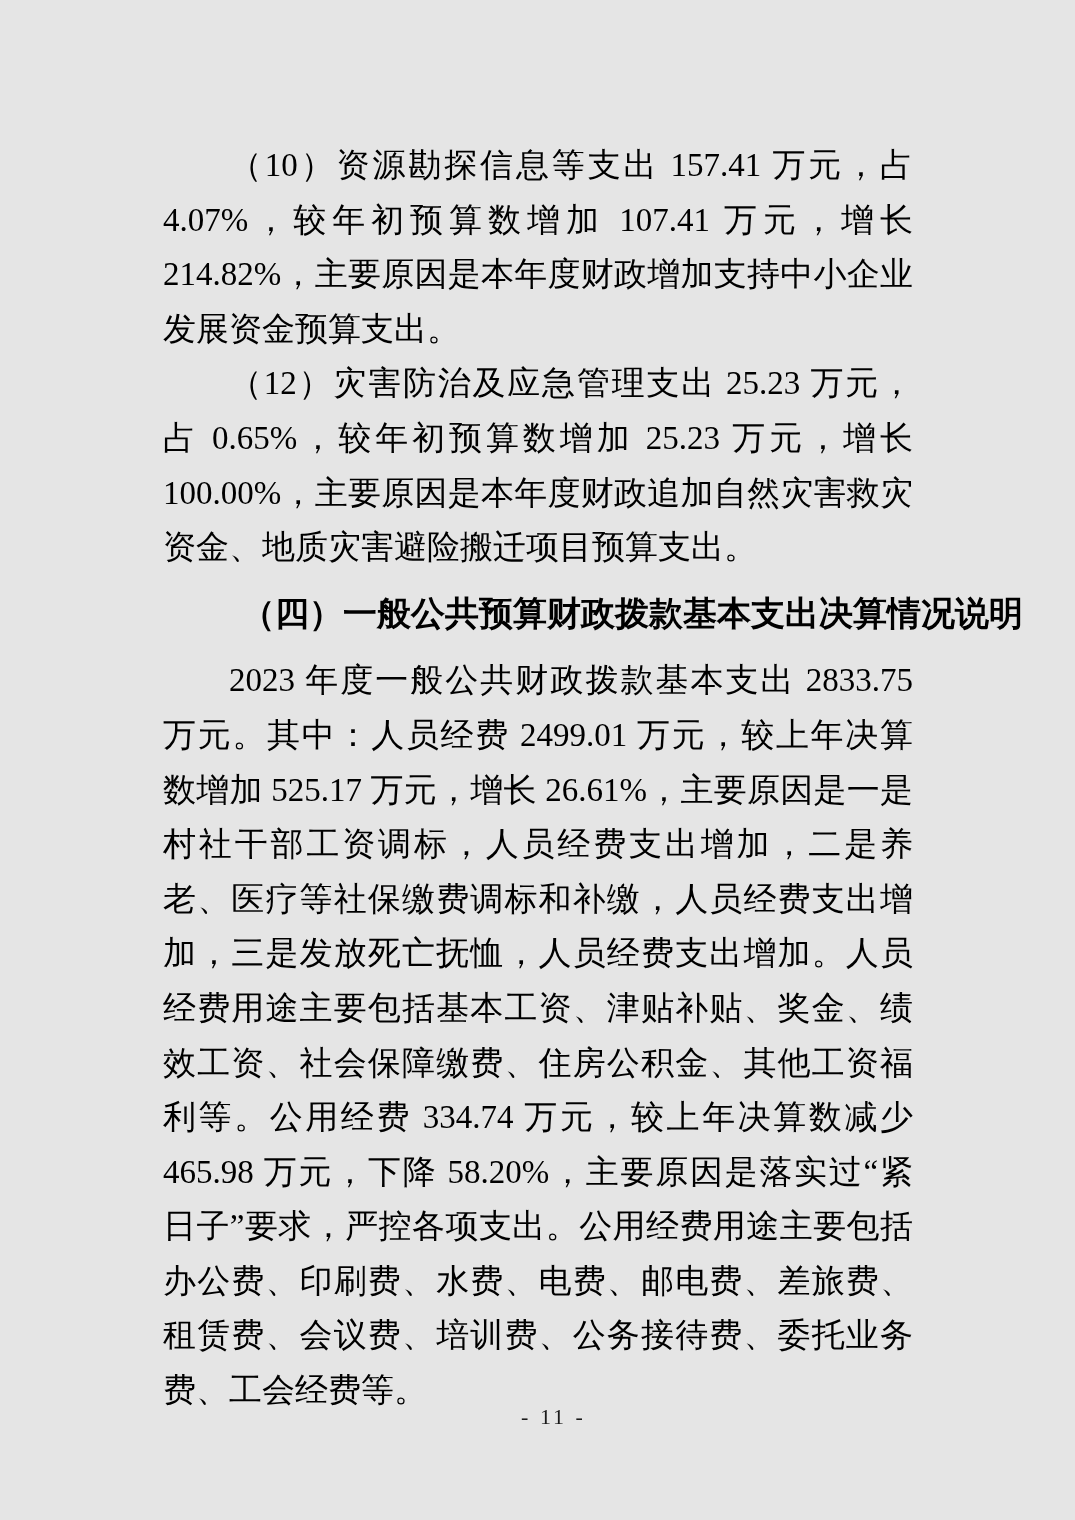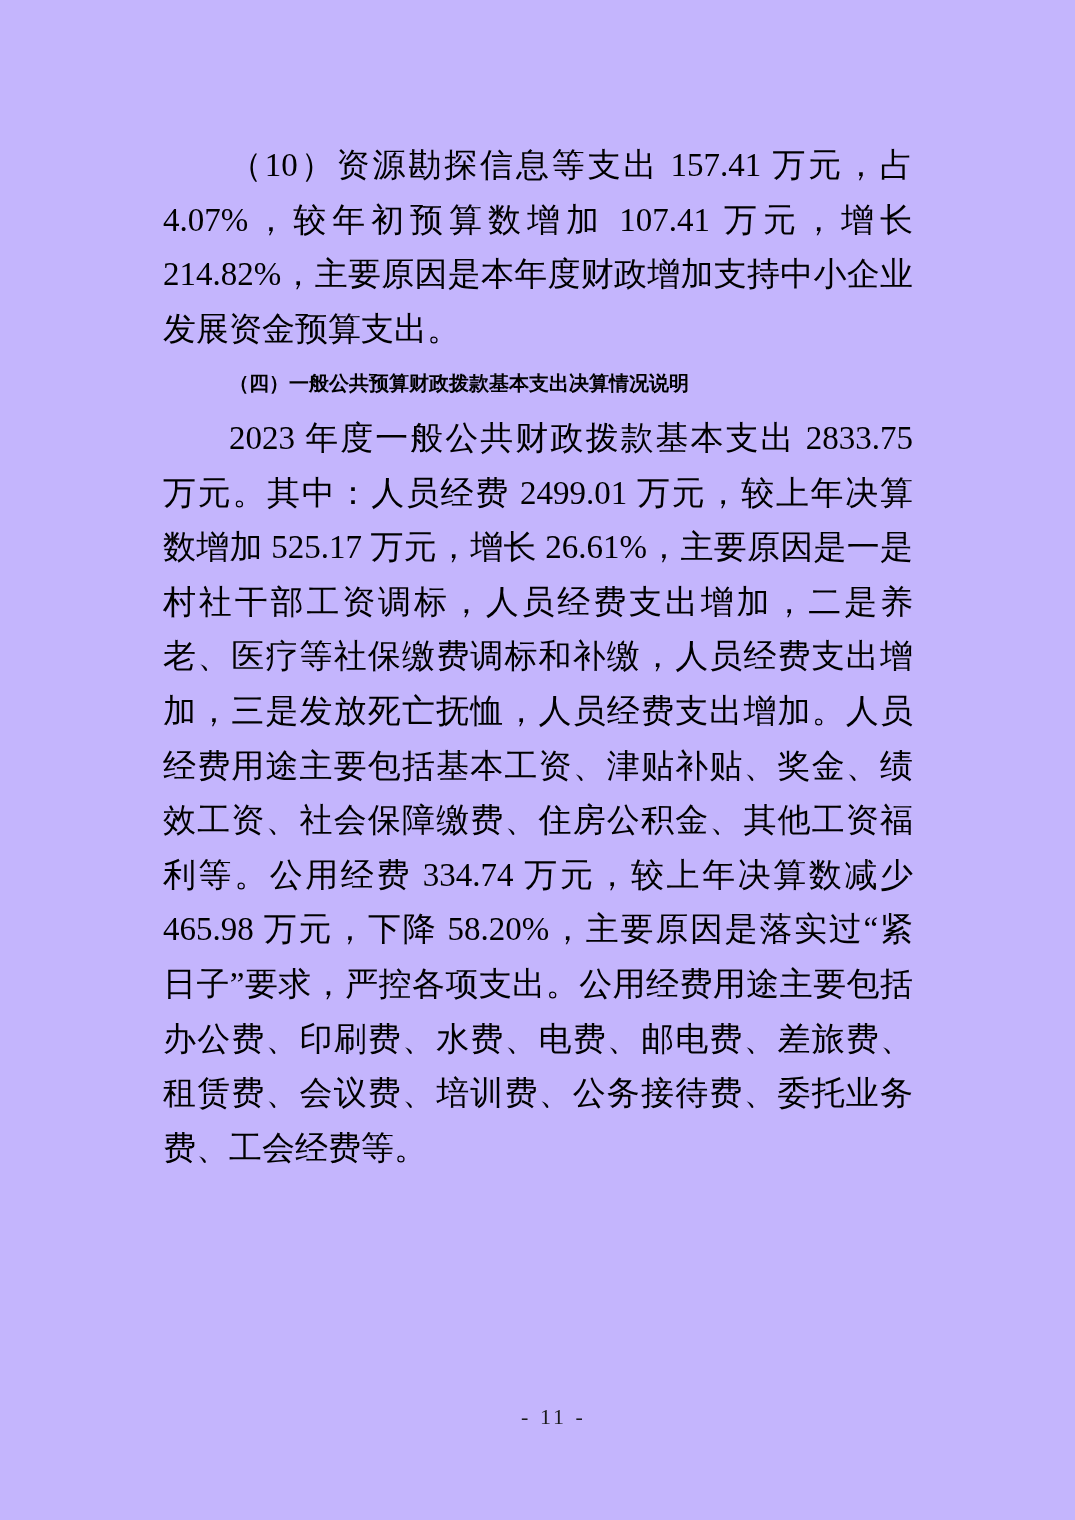--- a/index.html
+++ b/index.html
@@ -12,44 +12,44 @@
     background: #ffffff;
     position: relative;
     overflow: hidden;
   }
   .page {
     position: absolute;
     left: 0;
     top: 0;
     width: 1075px;
     height: 1520px;
-    background: #c4b5fd;
+    background: #e5e5e5;
     color: #000000;
   }
   .content {
     position: absolute;
     left: 163px;
     top: 138px;
     width: 750px;
     font-family: "Liberation Serif", "DejaVu Serif", serif;
     font-size: 33px;
     line-height: 54.6px;
     color: #000000;
     text-align: justify;
   }
   .para {
     margin: 0;
     padding: 0;
     text-indent: 66px;
   }
   .heading {
-    margin: 0;
+    margin: 12px;
     padding: 0;
     text-indent: 66px;
-    font-size: 20px;
+    font-size: 34px;
     line-height: 54.6px;
     font-weight: 700;
     white-space: nowrap;
   }
   .footer {
     position: absolute;
     left: 16px;
     top: 1404px;
     width: 1075px;
     text-align: center;
@@ -58,17 +58,18 @@
     letter-spacing: 3px;
     color: #1a1a1a;
   }
 </style>
 </head>
 <body>
 
 <div class="page">
   <div class="content">
     <p class="para">（10）资源勘探信息等支出 157.41 万元，占 4.07%，较年初预算数增加 107.41 万元，增长 214.82%，主要原因是本年度财政增加支持中小企业发展资金预算支出。</p>
+    <p class="para">（12）灾害防治及应急管理支出 25.23 万元，占 0.65%，较年初预算数增加 25.23 万元，增长 100.00%，主要原因是本年度财政追加自然灾害救灾资金、地质灾害避险搬迁项目预算支出。</p>
     <h2 class="heading">（四）一般公共预算财政拨款基本支出决算情况说明</h2>
     <p class="para">2023 年度一般公共财政拨款基本支出 2833.75 万元。其中：人员经费 2499.01 万元，较上年决算数增加 525.17 万元，增长 26.61%，主要原因是一是村社干部工资调标，人员经费支出增加，二是养老、医疗等社保缴费调标和补缴，人员经费支出增加，三是发放死亡抚恤，人员经费支出增加。人员经费用途主要包括基本工资、津贴补贴、奖金、绩效工资、社会保障缴费、住房公积金、其他工资福利等。公用经费 334.74 万元，较上年决算数减少 465.98 万元，下降 58.20%，主要原因是落实过“紧日子”要求，严控各项支出。公用经费用途主要包括办公费、印刷费、水费、电费、邮电费、差旅费、租赁费、会议费、培训费、公务接待费、委托业务费、工会经费等。</p>
   </div>
   <div class="footer">- 11 -</div>
 </div>
 
 </body></html>

